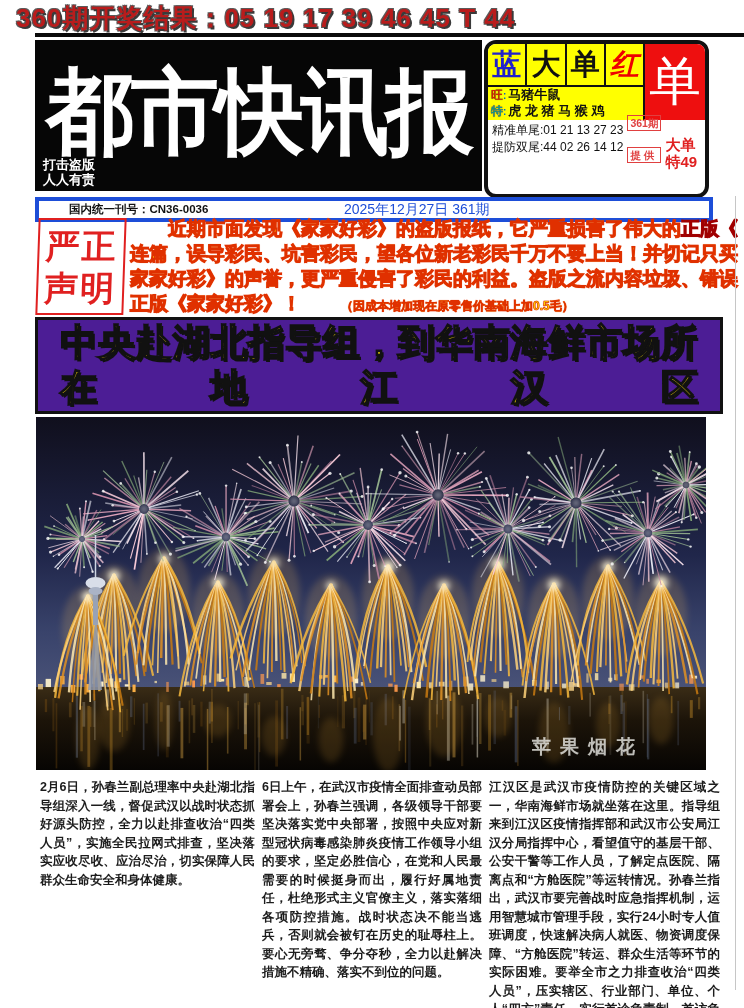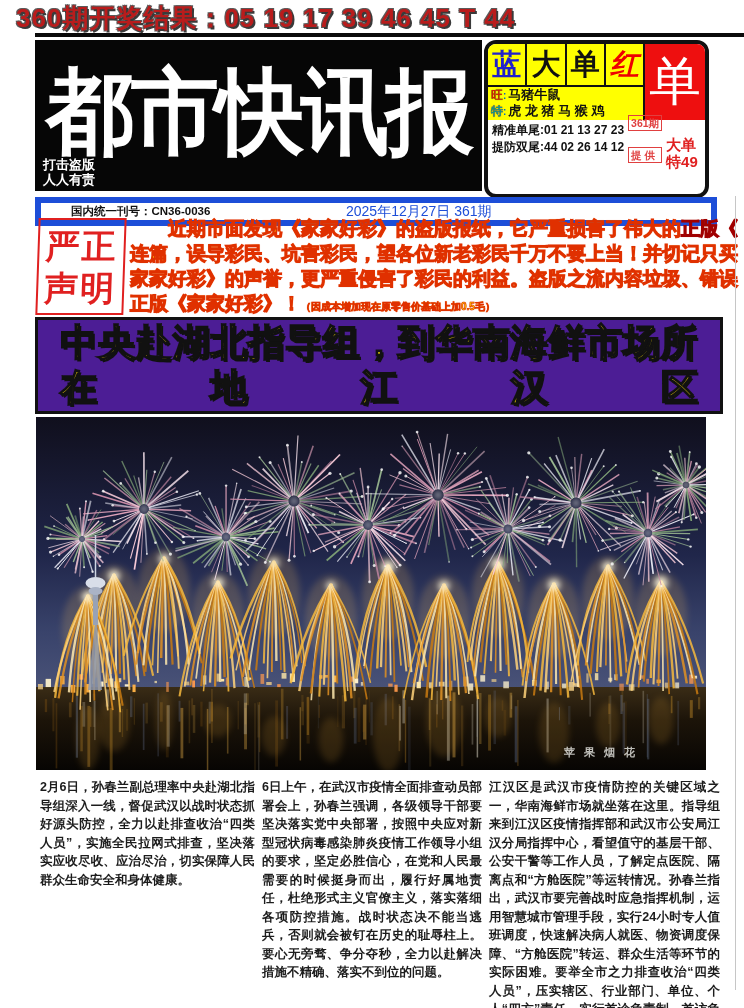--- a/index.html
+++ b/index.html
@@ -45,66 +45,66 @@
   .c-blue{color:#2020cc;}.c-black{color:#111;}.c-red{color:#ee0000;font-style:italic;}
   .tip-row{height:16px;display:flex;align-items:center;padding-left:3px;font-size:13px;font-weight:bold;color:#111;white-space:nowrap;}
   .badge-wang{color:#d42000;font-size:12px;font-weight:900;text-shadow:0 0 1px #2aa02a;}
   .badge-te{color:#0a9a8a;font-size:12px;font-weight:900;text-shadow:0 0 1px #d42000;}
   .badge-colon{color:#0066cc;font-size:10px;font-weight:bold;margin-right:2px;}
   .tip-mid-right{
     flex:1;background:#ee0f0f;display:flex;align-items:center;justify-content:center;
     font-family:"Liberation Serif",serif;font-size:52px;color:#ffffff;
   }
   .tip-bottom{height:37px;display:flex;align-items:center;background:#fff;padding-left:4px;}
-  .tip-lines{font-size:12px;font-weight:bold;color:#111;line-height:17px;white-space:nowrap;}
+  .tip-lines{font-size:12px;font-weight:normal;color:#111;line-height:17px;white-space:nowrap;}
   .tip-issue{margin-left:4px;display:flex;flex-direction:column;gap:16px;}
   .tip-issue-cell{border:1px solid #e04040;color:#e04040;font-size:10.5px;font-weight:bold;padding:0 2px;line-height:14px;white-space:nowrap;}
   .tip-result{margin-left:4px;color:#e02020;font-size:15px;font-weight:bold;line-height:17px;white-space:nowrap;margin-top:28px;}
   
   .date-strip{
     position:absolute;left:35px;top:197px;width:670px;height:17px;
-    border:6px solid #1d4ed8;background:#ffffff;
+    border:4px solid #1d4ed8;background:#ffffff;
   }
   .issn{position:absolute;left:30px;top:1px;font-size:11.5px;font-weight:bold;color:#111;}
   .date-issue{position:absolute;left:305px;top:0px;font-size:14px;color:#1d4ed8;}
   
   .stmt-label{
     position:absolute;left:37px;top:218px;width:84px;height:93px;
     border:2px solid #e02020;display:flex;flex-direction:column;align-items:center;justify-content:center;
     color:#e02020;font-weight:900;font-size:34px;line-height:42px;letter-spacing:2px;
     transform:skewX(-2deg);
   }
   .stmt-text{position:absolute;left:130px;top:216px;width:592px;}
   .stmt-line{
     font-size:19px;font-weight:900;line-height:25px;white-space:nowrap;color:#ffdd00;
     -webkit-text-stroke:1px #e03000;text-shadow:0 0 1px #e03000;
   }
   .stmt-line.indent{text-indent:38px;}
   .stmt-red{color:#be185d;-webkit-text-stroke:1px #a00000;}
-  .stmt-note{font-size:10px;-webkit-text-stroke:0.6px #e03000;letter-spacing:0;}
+  .stmt-note{font-size:12px;-webkit-text-stroke:0.6px #e03000;letter-spacing:0;margin-left:40px;}
   
   .headline{
     position:absolute;left:35px;top:317px;width:666px;height:91px;
     background:#4c1d95;border:3px solid #111;padding:0 8px 0 8px;
   }
   .hl-line1{
     font-size:37px;font-weight:900;color:#ffe000;white-space:nowrap;letter-spacing:0.5px;
     -webkit-text-stroke:1.5px #111;text-shadow:2px 2px 0 #111;line-height:46px;text-align:center;
   }
   .hl-line2{
     display:flex;justify-content:space-between;padding:0 14px;
     font-size:37px;font-weight:900;color:#ffe000;
     -webkit-text-stroke:1.5px #111;text-shadow:2px 2px 0 #111;line-height:44px;
   }
   
   .photo{position:absolute;left:36px;top:417px;width:670px;height:353px;background:#0d0d18;overflow:hidden;}
   .photo svg{display:block;}
   .photo-caption{
     position:absolute;right:62px;bottom:10px;color:rgba(235,235,230,0.8);
-    font-family:Liberation Sans, sans-serif;font-size:11px;letter-spacing:9px;font-weight:bold;
+    font-family:Liberation Sans, sans-serif;font-size:19px;letter-spacing:9px;font-weight:bold;
   }
   
   .articles{
     position:absolute;left:40px;top:778px;width:680px;
     display:grid;grid-template-columns:215px 220px 231px;column-gap:7px;
   }
   .article-col{
     font-size:12.5px;font-weight:bold;color:#1c1c1c;line-height:18.5px;text-align:justify;
   }
   

